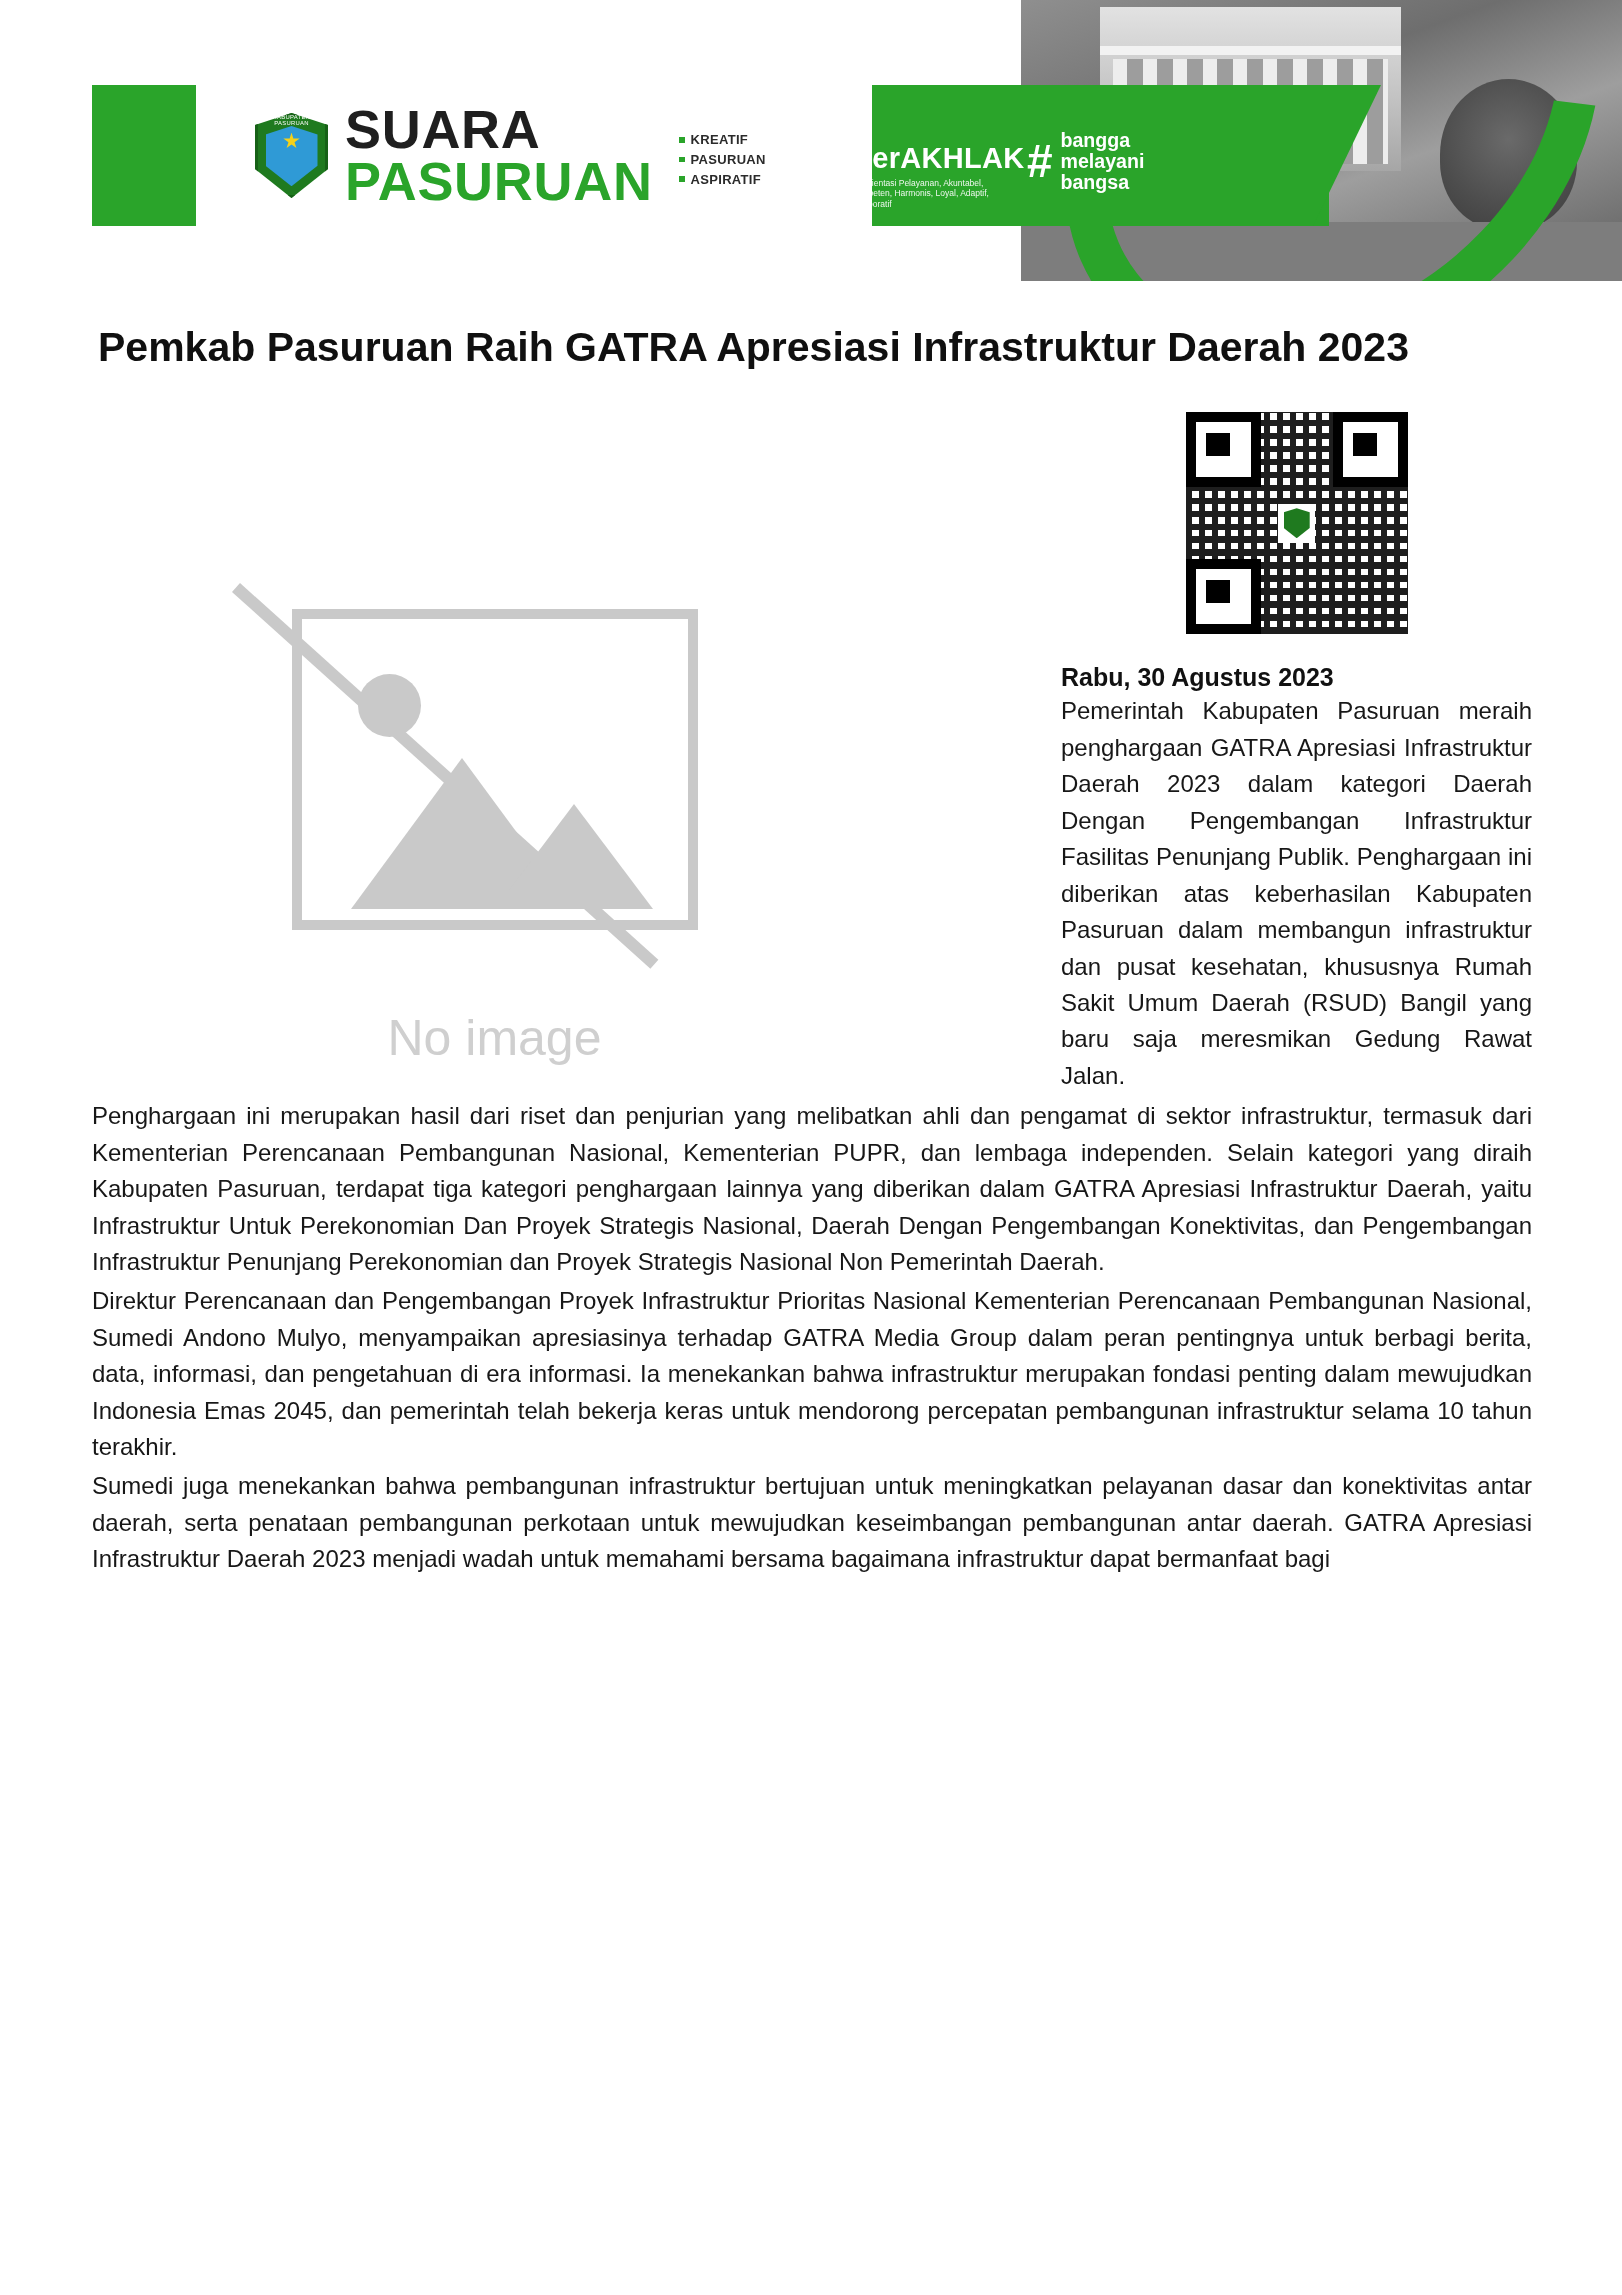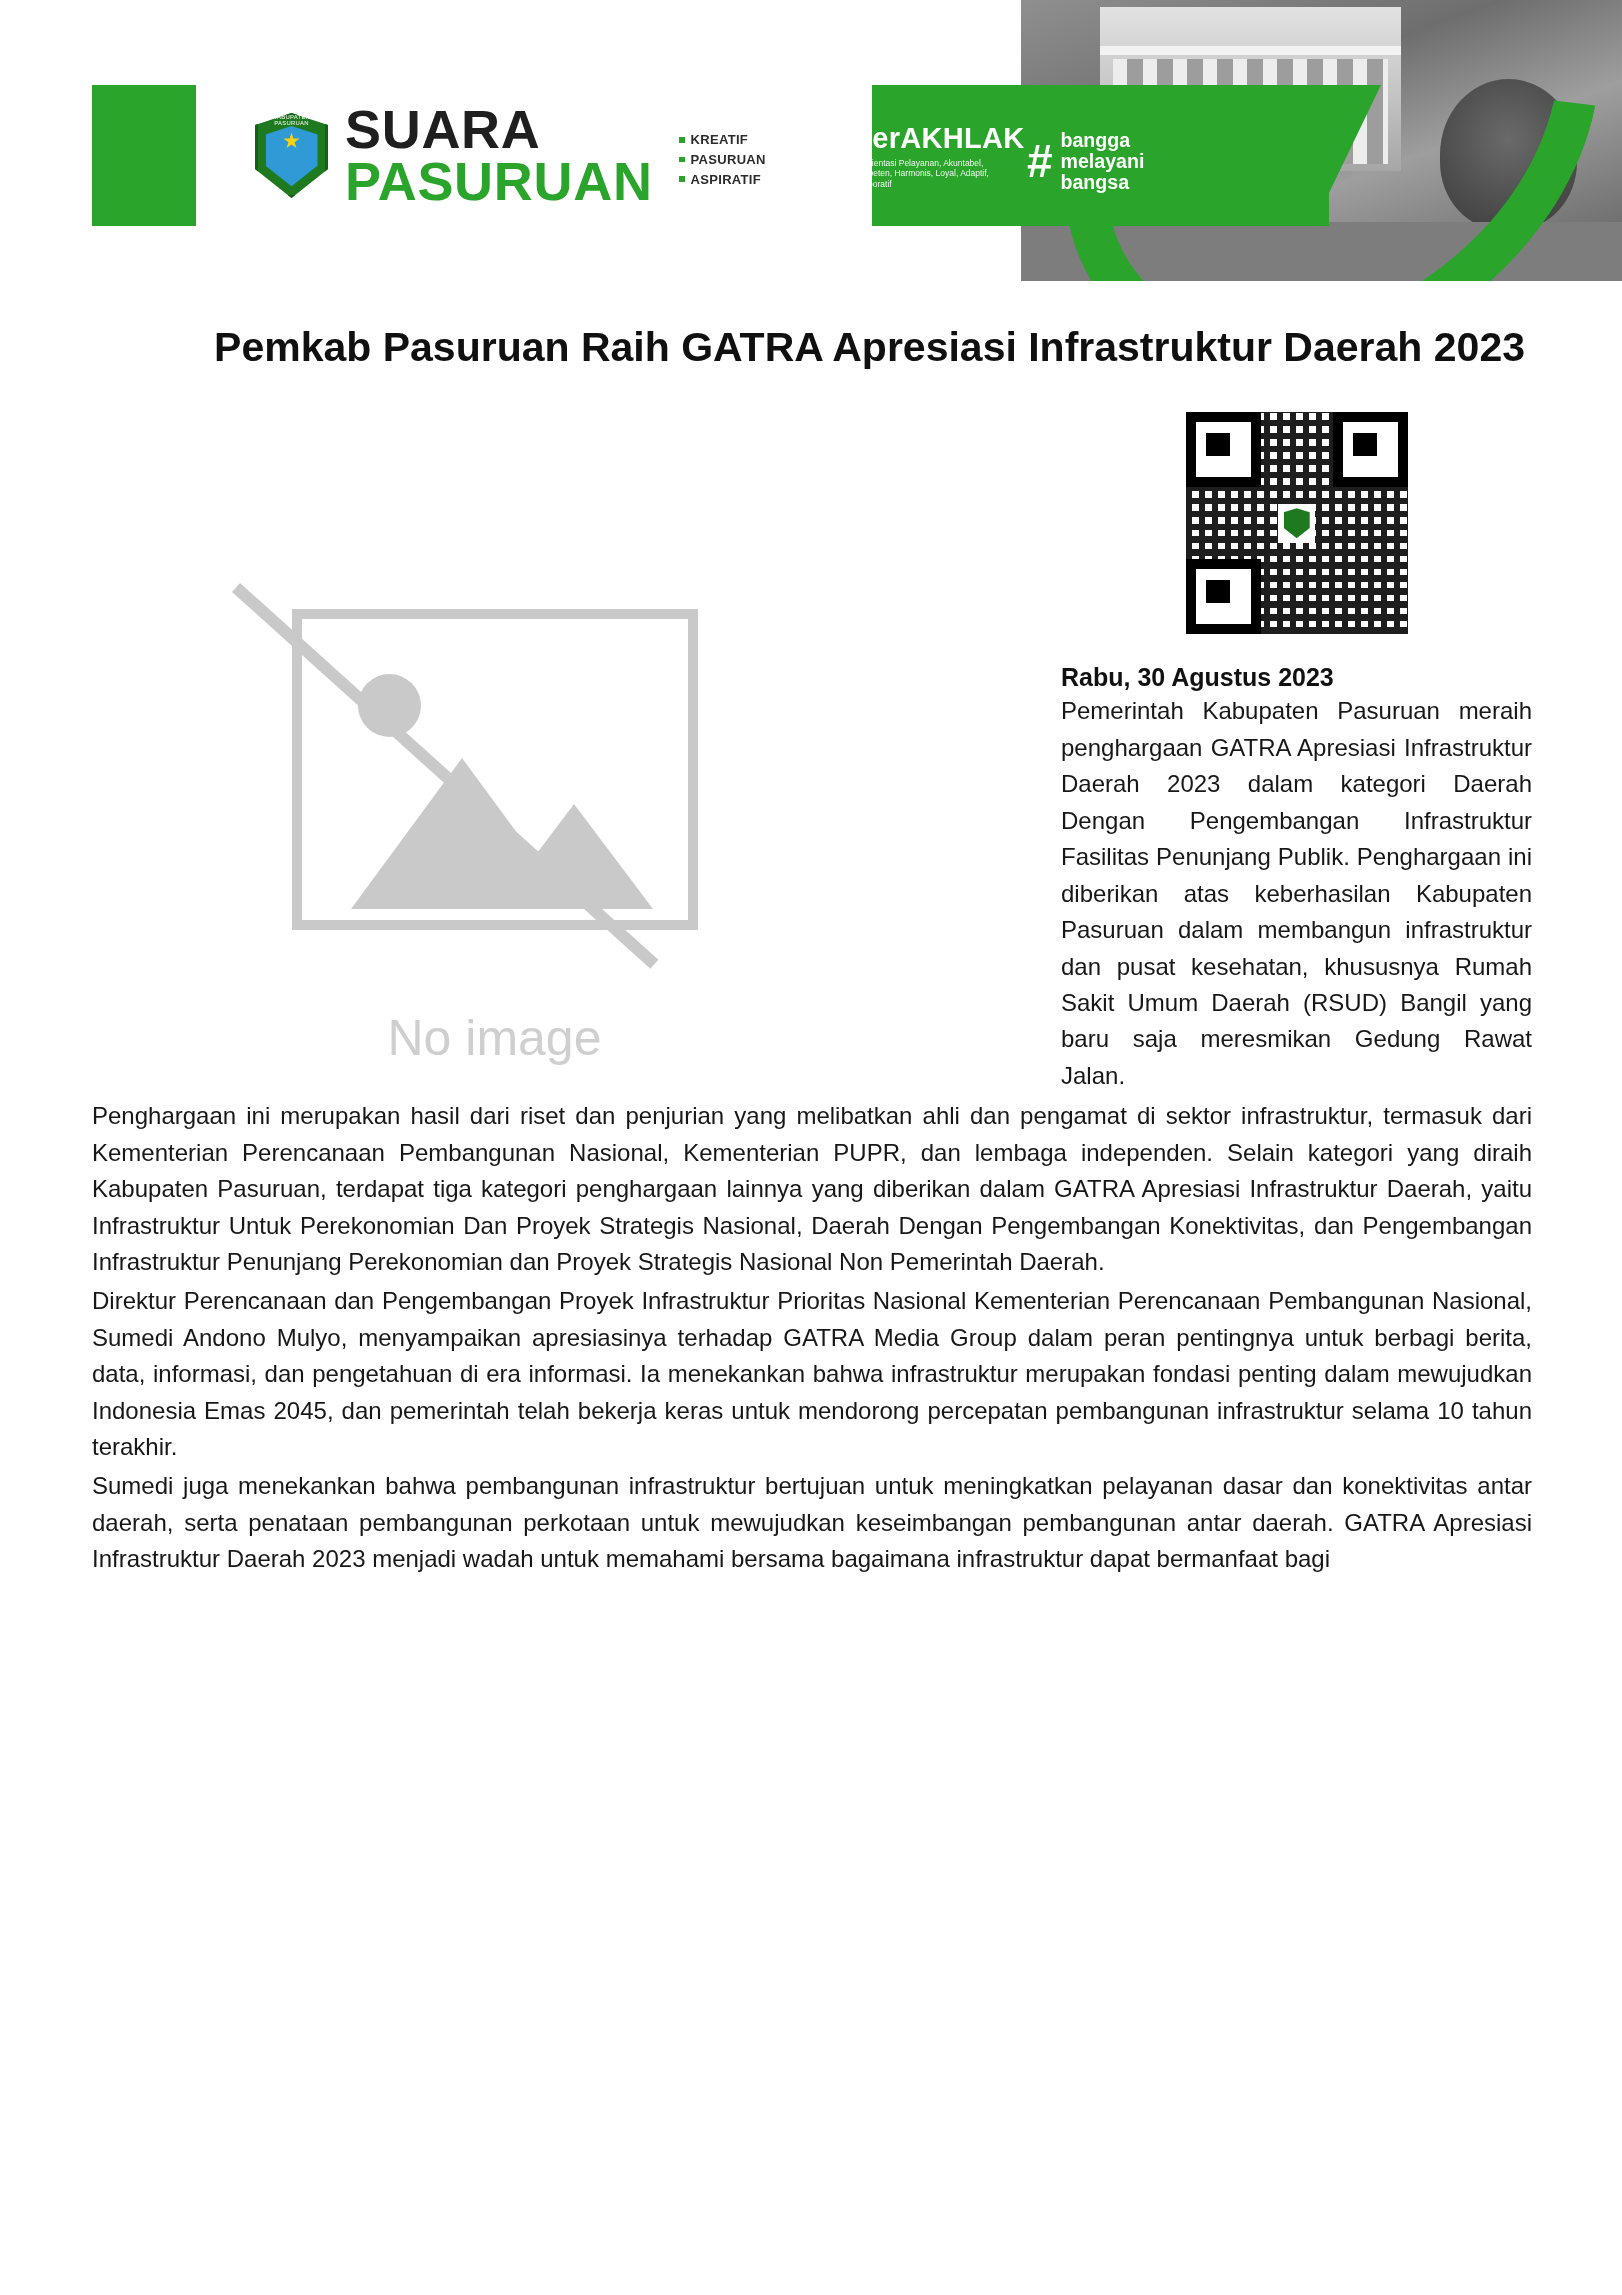--- a/index.html
+++ b/index.html
@@ -188,21 +188,21 @@
     position: absolute;
     left: 0;
     top: 4.6px;
     width: 5.9px;
     height: 5.9px;
     background: #2aa42a;
   }
   .berakhlak {
     position: absolute;
     left: 851px;
-    top: 122px;
+    top: 142px;
     color: #ffffff;
   }
   .berakhlak-main {
     font-size: 29px;
     font-weight: 700;
     letter-spacing: 0.3px;
   }
   .berakhlak-sub {
     font-size: 8.5px;
     line-height: 1.25;
@@ -226,21 +226,21 @@
   }
   .bangga-words {
     font-size: 19.6px;
     font-weight: 700;
     line-height: 1.08;
   }
 
   
   .title {
     margin: 41px 98px 0 98px;
-    text-align: right;
+    text-align: left;
     font-size: 41px;
     font-weight: 700;
     line-height: 1.25;
     color: #101010;
   }
 
   
   .content {
     margin: 26px 92px 0 92px;
     width: 1440px;

